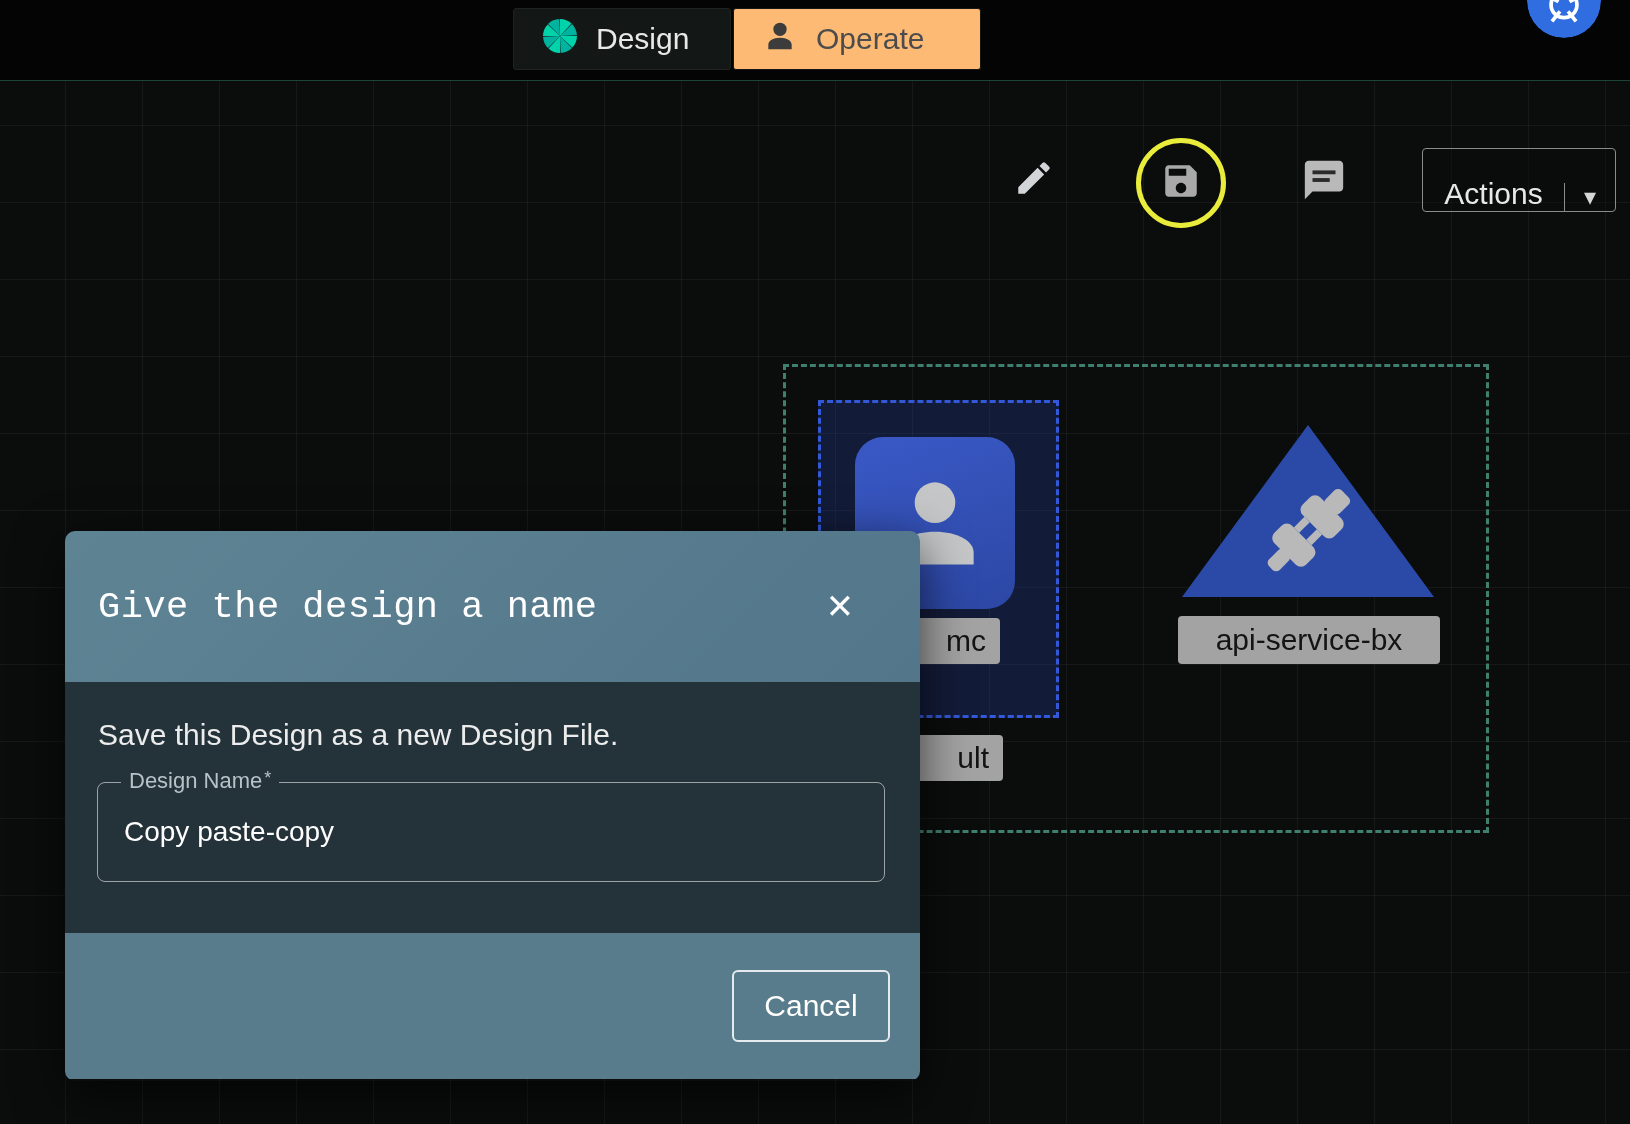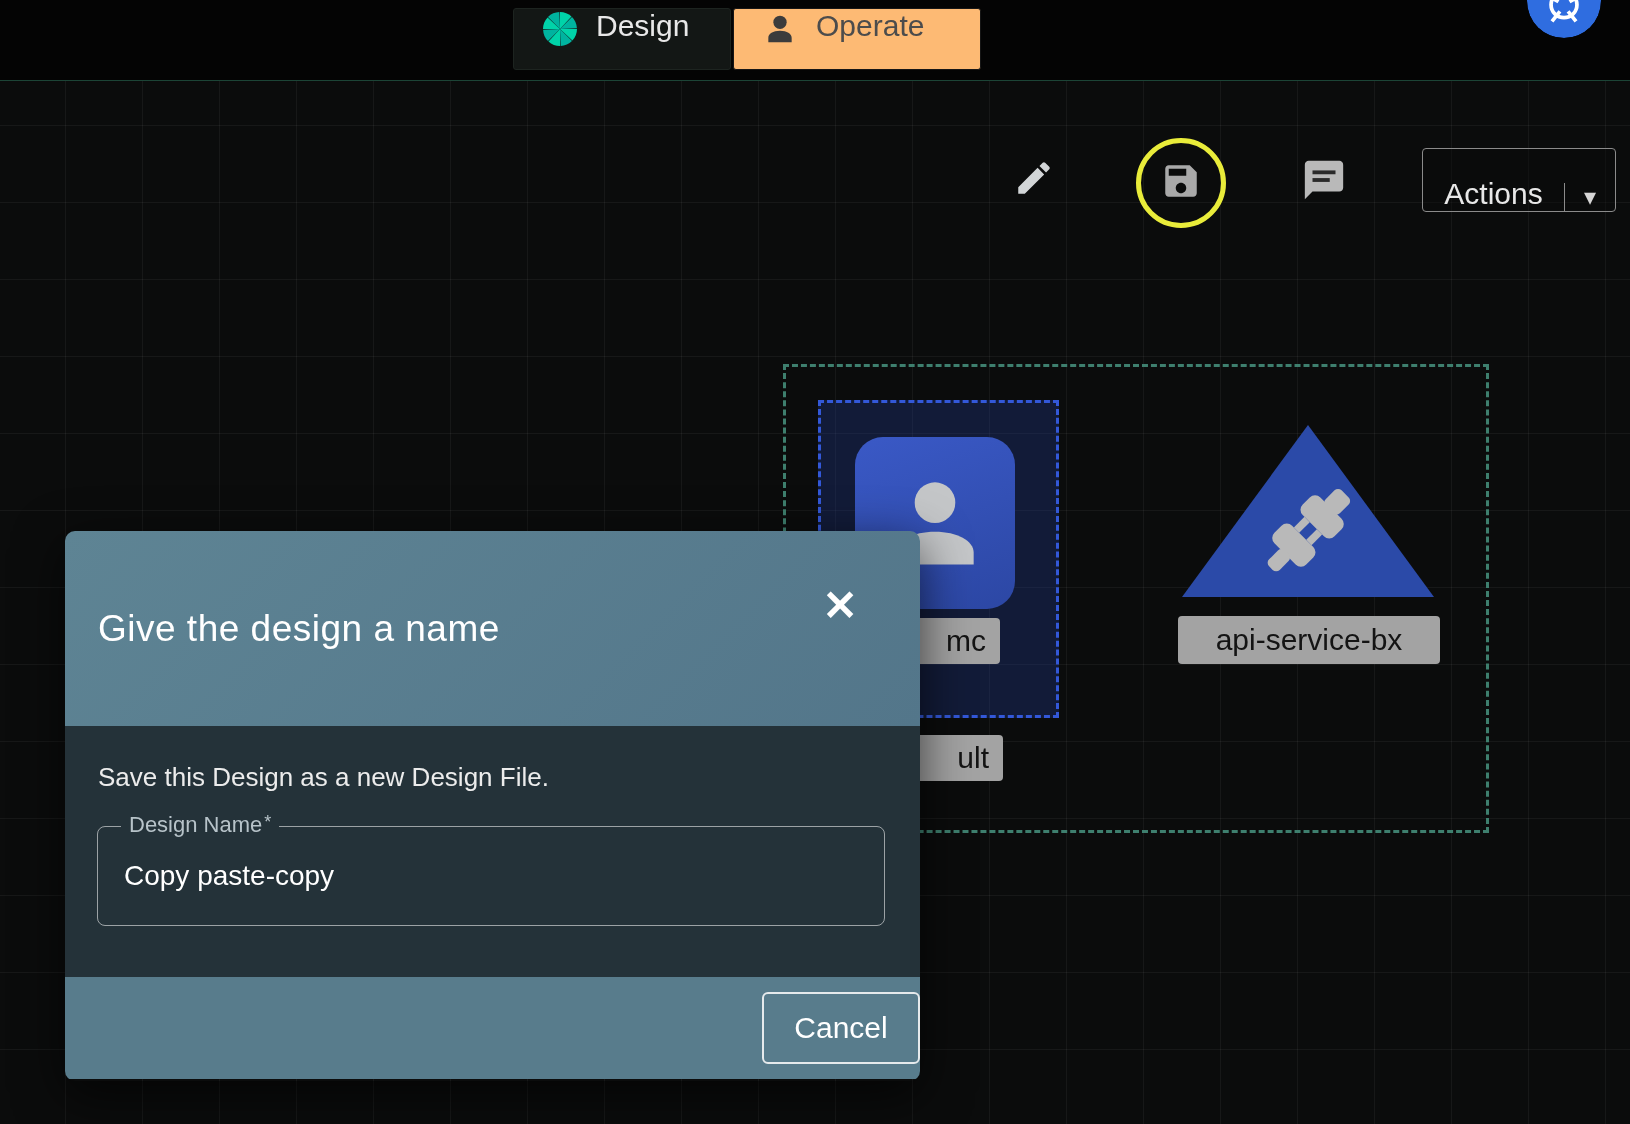--- a/index.html
+++ b/index.html
@@ -2,21 +2,21 @@
 <html><head>
 <meta charset="utf-8">
 <style>
   html,body{margin:0;padding:0;background:#000;}
   .page{position:relative;width:1630px;height:1124px;overflow:hidden;
         font-family:"Liberation Sans",sans-serif;background:#000;}
 
   
   .app-header{position:absolute;left:0;top:0;width:100%;height:80px;background:#040404;
               border-bottom:1px solid #1c4436;z-index:5;}
-  .tab{position:absolute;top:8px;height:62px;display:flex;gap:16px;
+  .tab{position:absolute;top:8px;height:62px;display:flex;align-items:center;gap:16px;
        padding:0 26px;box-sizing:border-box;border-radius:3px;font-size:30px;cursor:pointer;}
   .tab-design{left:513px;width:218px;background:#131715;border:1px solid #1d2420;color:#e8e8e8;}
   .tab-operate{left:733px;width:248px;background:#fdba74;border:1px solid #161616;color:#4c4c4c;}
   .avatar{position:absolute;left:1527px;top:-36px;width:74px;height:74px;border-radius:50%;
           overflow:hidden;cursor:pointer;}
 
   
   .canvas{position:absolute;left:0;top:81px;width:1630px;height:1043px;background:#0b0c0c;
           background-image:
             linear-gradient(to right, rgba(255,255,255,0.05) 1px, transparent 1px),
@@ -47,36 +47,36 @@
   .plug-wrap{position:absolute;left:66px;top:46px;z-index:3;}
   .node-label{position:absolute;background:#a3a3a3;color:#141414;font-size:30px;border-radius:4px;
               display:flex;align-items:center;z-index:3;padding:18px 14px;box-sizing:border-box;}
   .label-mc{left:888px;top:618px;width:112px;height:46px;justify-content:flex-end;}
   .label-ult{left:878px;top:735px;width:125px;height:46px;justify-content:flex-end;}
   .label-api{left:1178px;top:616px;width:262px;height:48px;justify-content:center;}
 
   
   .modal{position:absolute;left:65px;top:531px;width:855px;height:550px;border-radius:10px;
          overflow:hidden;z-index:10;box-shadow:0 14px 50px rgba(0,0,0,0.65);}
-  .modal-header{height:195px;background:linear-gradient(135deg,#5e8494,#53768a);position:relative;
-                display:flex;align-items:center;}
+  .modal-header{height:151px;background:linear-gradient(135deg,#5e8494,#53768a);position:relative;
+                display:flex;align-items:center;font-family:Liberation Mono, monospace;}
   .modal-title{color:#fff;font-size:37px;font-weight:500;margin-left:33px;letter-spacing:0.5px;}
   .modal-close{position:absolute;right:52px;top:46px;width:56px;height:56px;color:#fff;font-size:42px;
                display:flex;align-items:center;justify-content:center;cursor:pointer;font-weight:700;}
   .modal-body{height:251px;background:#243239;position:relative;}
-  .modal-text{color:#ececec;font-size:26px;position:absolute;left:33px;top:36px;}
+  .modal-text{color:#ececec;font-size:30px;position:absolute;left:33px;top:36px;}
   .field{position:absolute;left:32px;top:100px;width:788px;height:100px;}
   .field input{width:100%;height:100%;box-sizing:border-box;background:transparent;
                border:1px solid rgba(255,255,255,0.55);border-radius:8px;color:#fff;font-size:28px;
                padding:0 26px;font-family:"Liberation Sans",sans-serif;outline:none;}
   .field-label{position:absolute;left:24px;top:-14px;background:#243239;padding:0 8px;
                color:#b7c3c9;font-size:22px;}
   .field-label .req{font-size:18px;vertical-align:top;margin-left:2px;}
-  .modal-footer{height:102px;background:#587c8c;display:flex;align-items:center;
-                justify-content:flex-end;gap:32px;box-sizing:border-box;}
+  .modal-footer{height:146px;background:#587c8c;display:flex;align-items:center;
+                justify-content:flex-end;gap:32px;padding-right:30px;box-sizing:border-box;}
   .btn{height:72px;border-radius:6px;font-size:30px;display:flex;align-items:center;
        justify-content:center;cursor:pointer;box-sizing:border-box;font-family:"Liberation Sans",sans-serif;}
   .btn-cancel{width:158px;background:transparent;border:2px solid #e6eaec;color:#fff;}
   .btn-save{width:132px;background:#4cbf9d;border:none;color:#fff;}
 </style>
 </head>
 <body>
 
 <div class="page">
 

